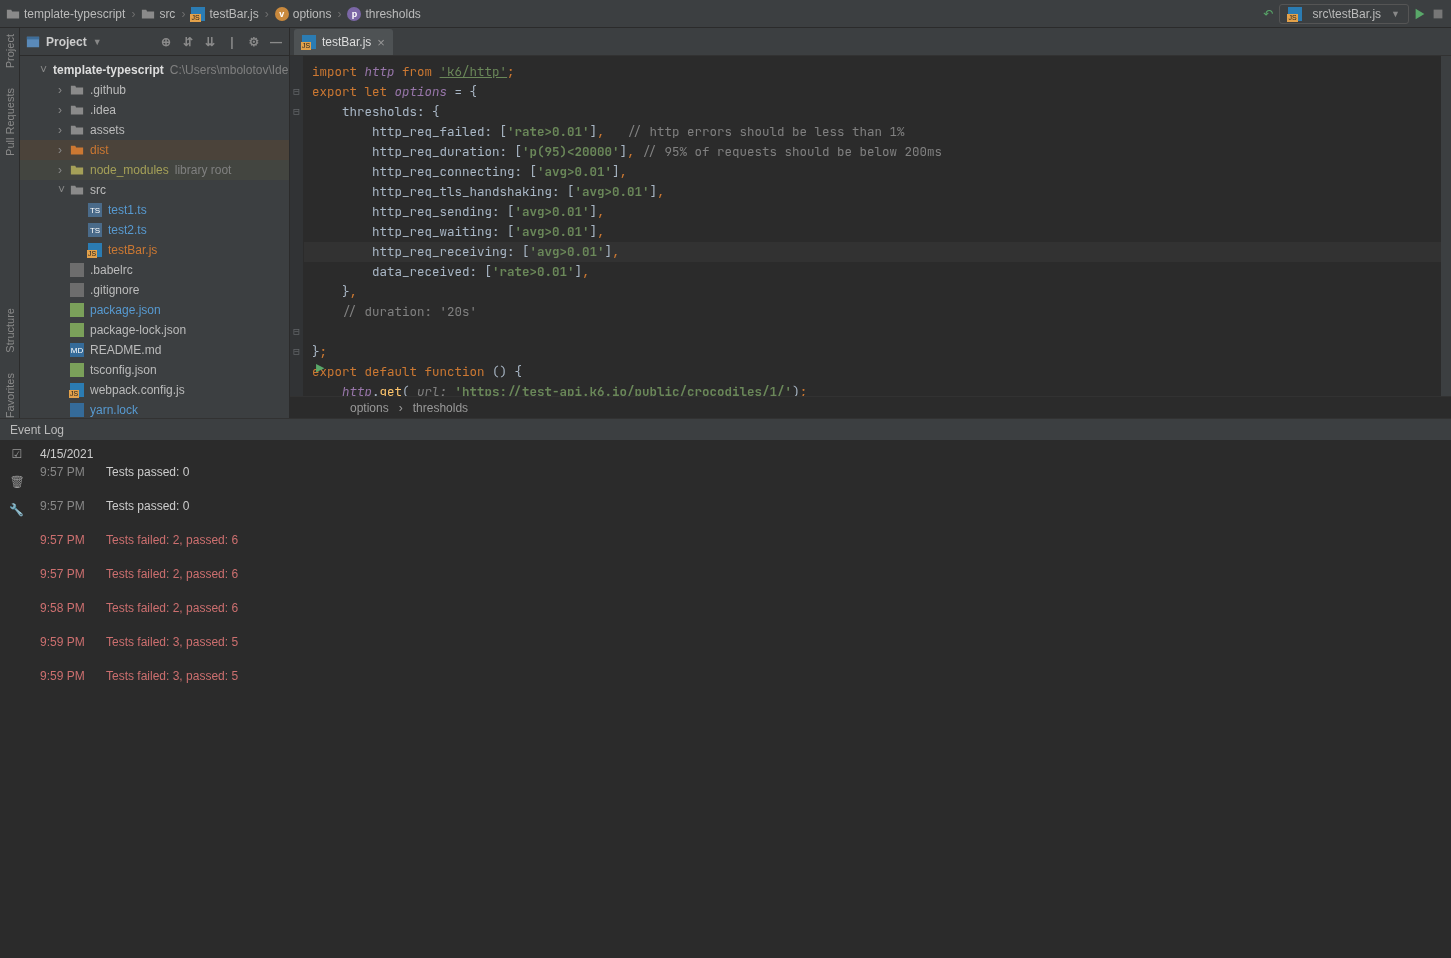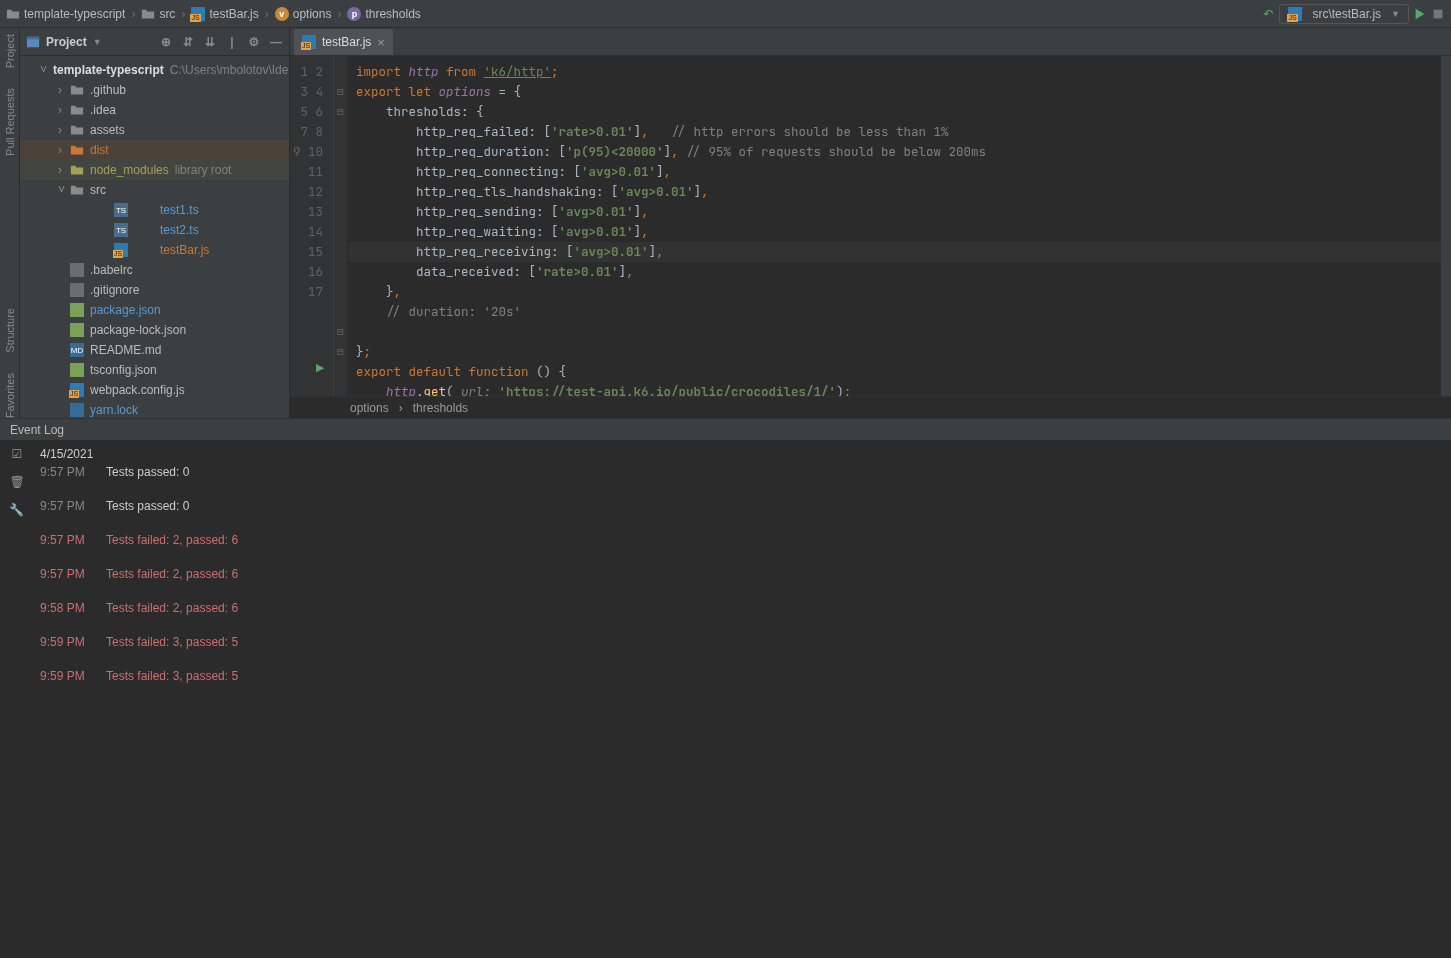--- a/index.html
+++ b/index.html
@@ -74,21 +74,21 @@
     height: 28px;
     display:flex; align-items:center; padding:0 6px; gap:6px;
     border-bottom: 1px solid #2b2b2b;
     color:#ccc; font-weight:bold;
   }
   .project-header .tools { margin-left:auto; display:flex; gap:8px; color:#8a8a8a;}
   .tree { flex:1; overflow:auto; padding:4px 0; font-size:12px; color:#bbbbbb;}
   .tree-row { display:flex; align-items:center; height:20px; padding-right:4px; white-space:nowrap; }
   .tree-row.indent1 { padding-left: 20px; }
   .tree-row.indent2 { padding-left: 38px; }
-  .tree-row.indent3 { padding-left: 56px; gap: 26px; }
+  .tree-row.indent3 { padding-left: 56px; }
   .tree-chevron { width:12px; display:inline-block; color:#888; }
   .folder-icon { width:14px; height:14px; margin-right:6px; display:inline-block; }
   .folder-fill { fill:#8a8a8a; }
   .file-generic { width:14px; height:14px; margin-right:6px; display:inline-flex; align-items:center; justify-content:center; font-size:8px; background:#4a6b8a; color:#fff;}
   .tree-row.highlight { color:#cc7832; }
   .dist-row { background: rgba(120,80,40,0.25); color:#cc7832;}
   .nm-row { background: rgba(100,100,60,0.18);}
   .link-blue { color:#579ad1; }
   .muted { color:#808080; }
   
@@ -343,37 +343,20 @@
   <div class="editor-area">
     <div class="tab-bar">
       <div class="tab">
         <span class="file-icon-js"></span>
         <span>testBar.js</span>
         <span class="close-x">×</span>
       </div>
     </div>
 
     <div class="editor-body">
-      <div class="gutter">1
-2
-3
-4
-5
-6
-7
-8
-9
-10
-11
-12
-13
-14
-15
-16
-17</div>
       <div class="fold-gutter">
 <br>⊟
 ⊟
 <br><br><br><br><br><br><br><br><br><br><br>⊟
 ⊟
 </div>
       <span class="run-gutter-icon">▶</span>
       <div class="code"><span class="kw">import</span> <span class="varname">http</span> <span class="kw">from</span> <span class="strul">'k6/http'</span><span class="pun">;</span>
 <span class="kw">export</span> <span class="kw">let</span> <span class="varname">options</span><span> = {</span>
     <span class="id">thresholds: {</span>

